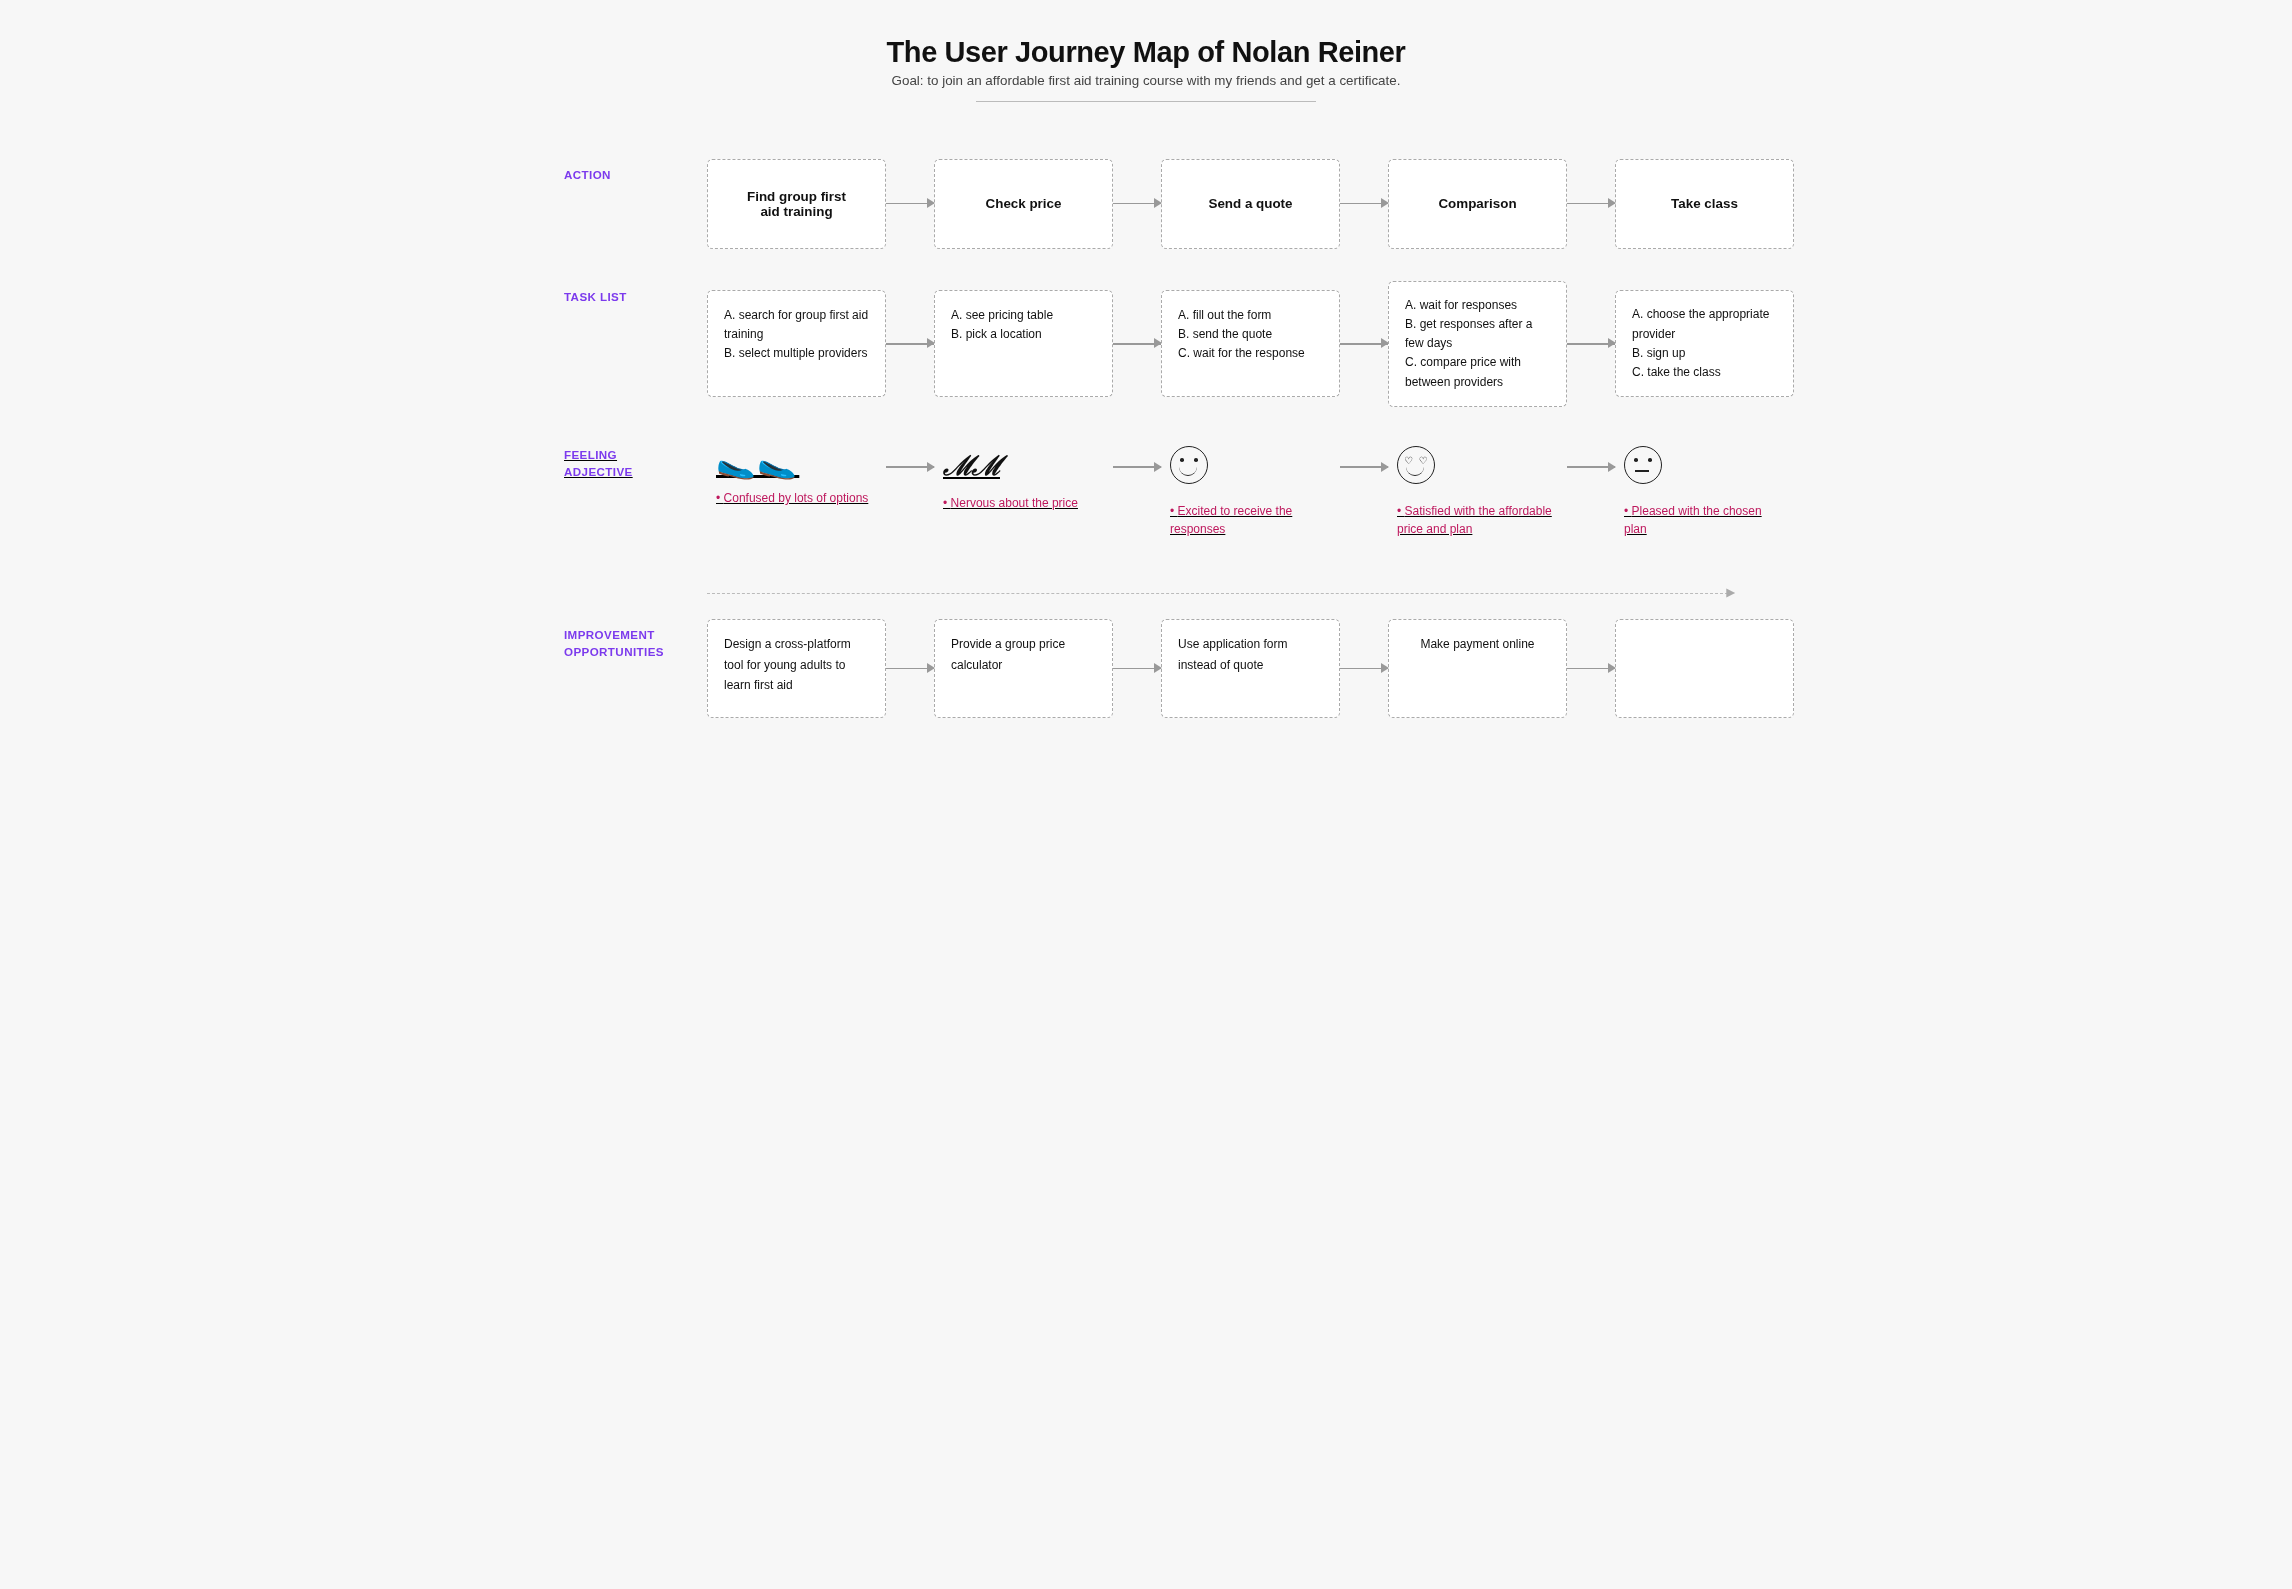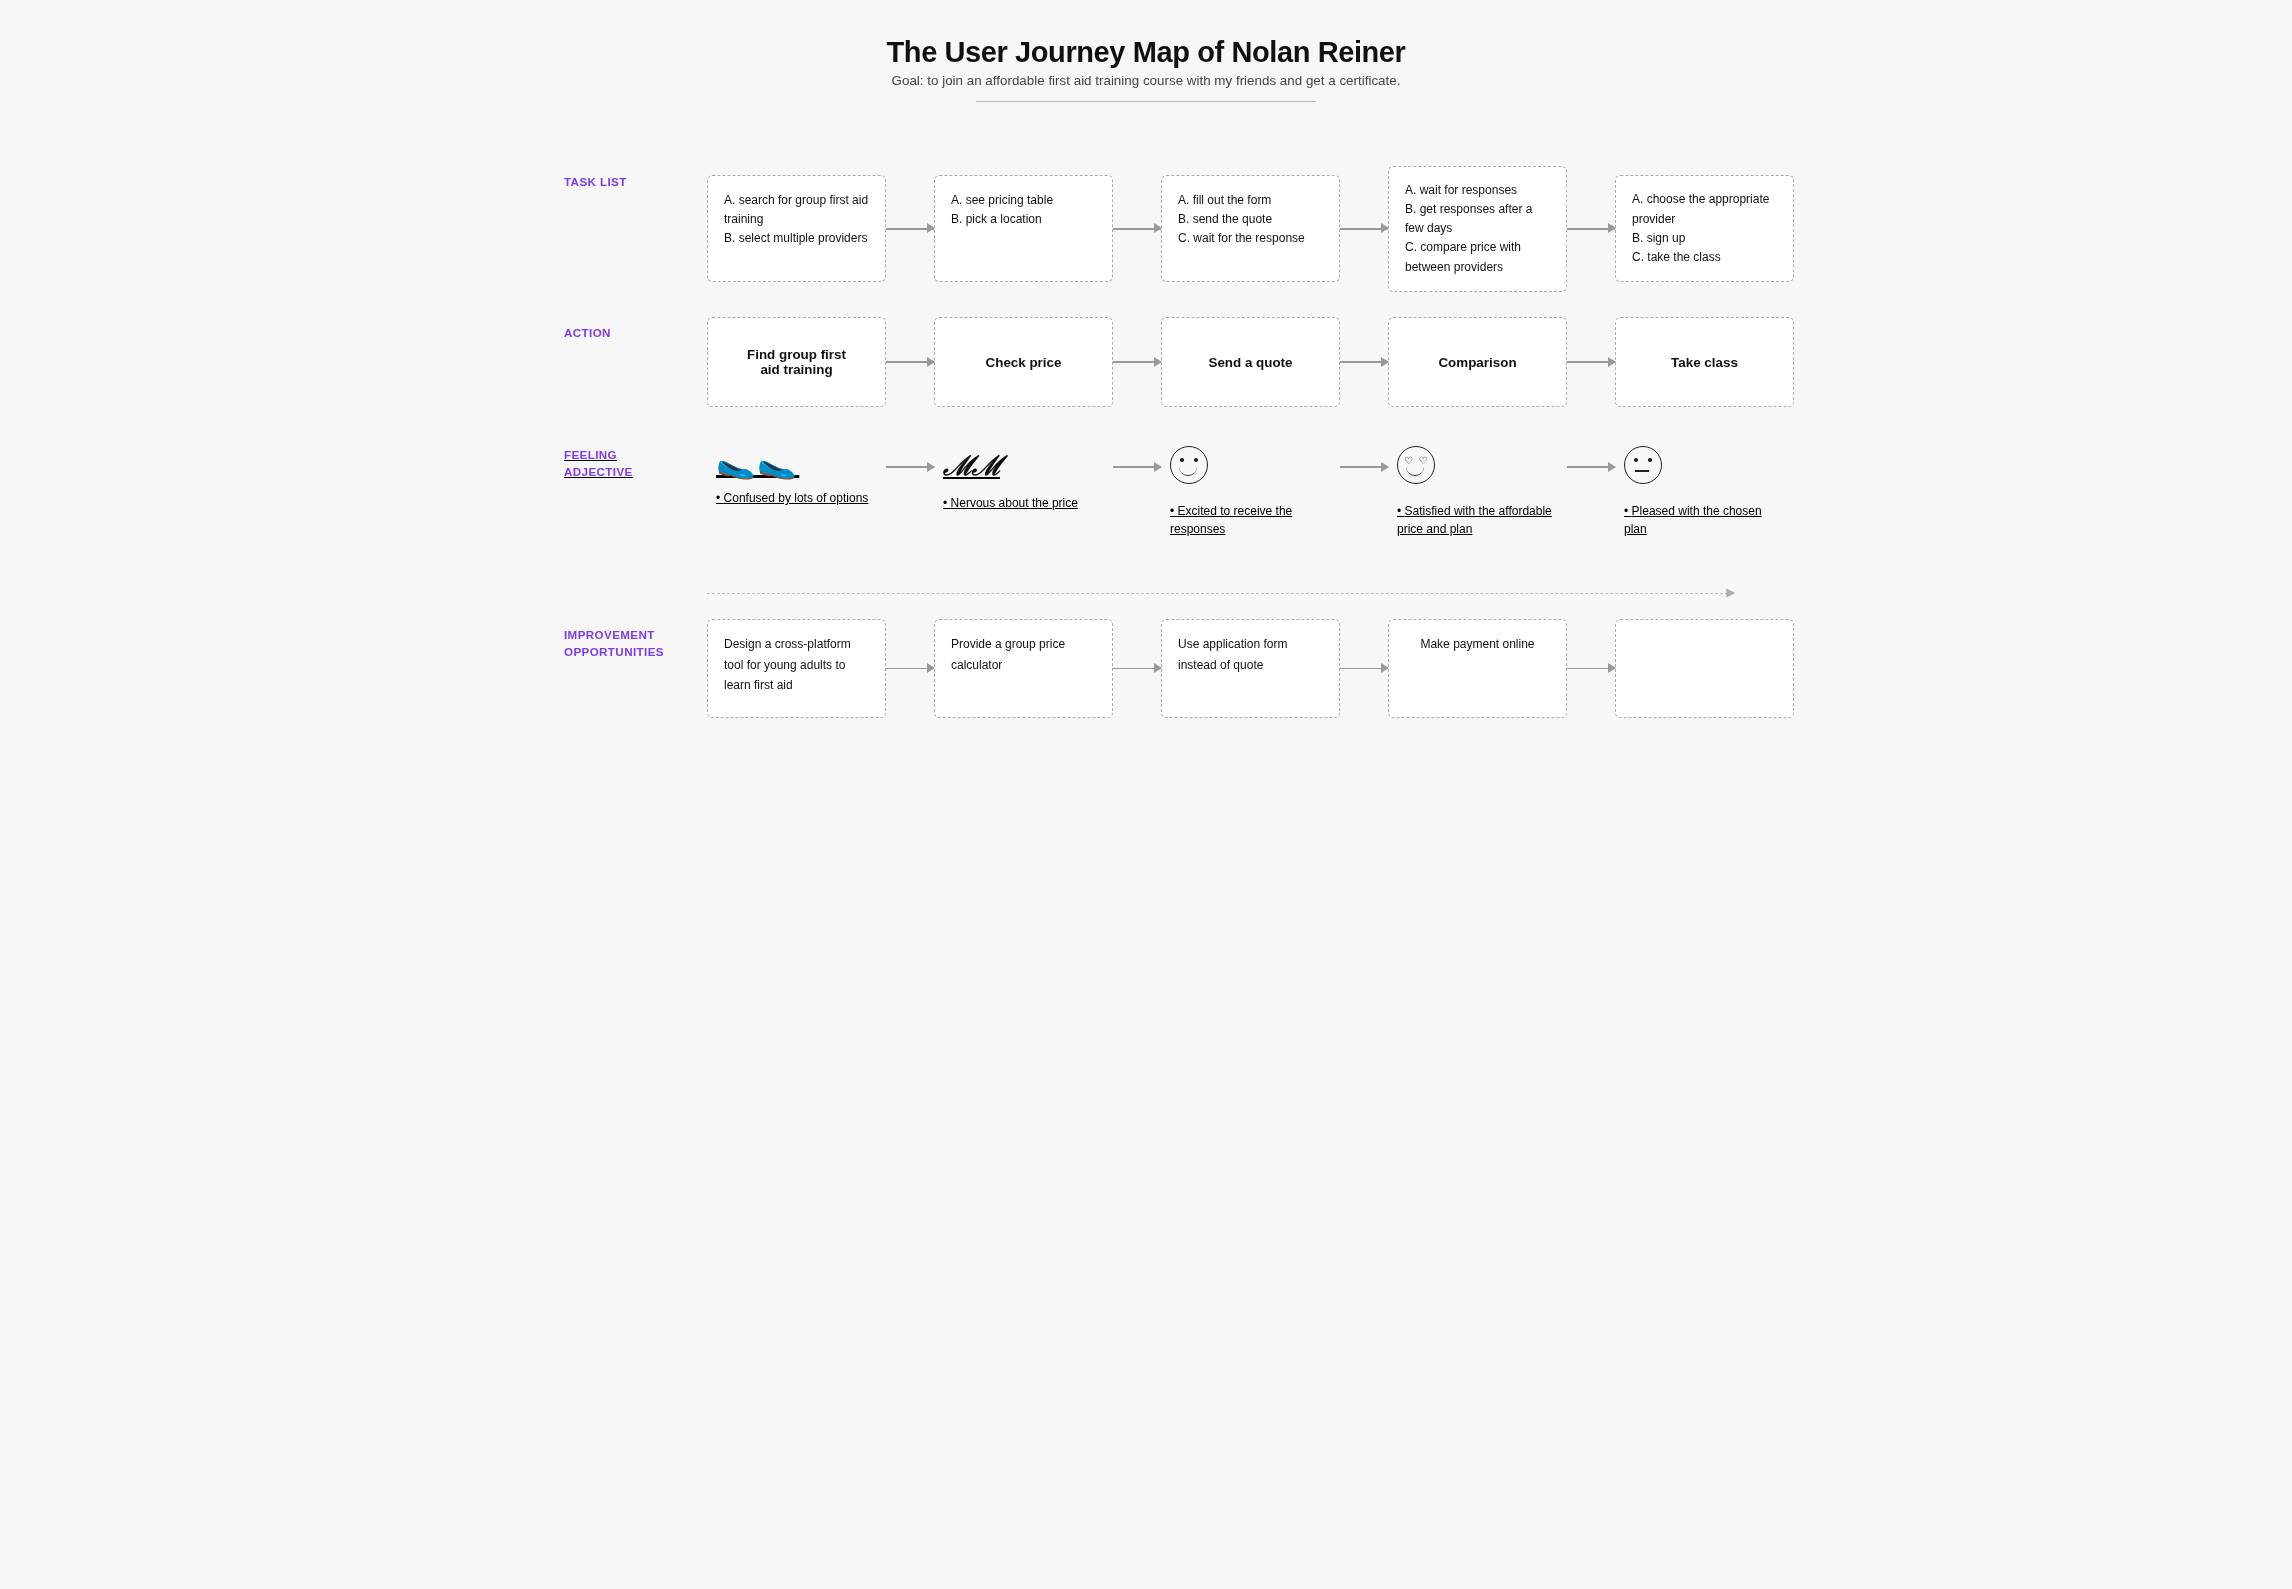--- a/index.html
+++ b/index.html
@@ -135,21 +135,21 @@
       content: '';
       position: absolute;
       right: -0.9px;
       top: -4.5px;
       border-left: 8px solid #999;
       border-top: 5.4px solid transparent;
       border-bottom: 5.4px solid transparent;
     }
     .feeling-text {
       font-size: 12px;
-      color: #000000;
+      color: #be185d;
       line-height: 1.5;
     }
     .feeling-text::before {
       content: '• ';
     }
 
     
     .smiley {
       width: 38px;
       height: 38px;
@@ -222,20 +222,56 @@
   </style>
 </head>
 <body>
 
 <div class="page-container">
 
   <h1 class="page-title">The User Journey Map of Nolan Reiner</h1>
   <p class="page-subtitle">Goal: to join an affordable first aid training course with my friends and get a certificate.</p>
   <hr class="title-divider">
 
+  <div class="section-row">
+    <div class="section-label-col">
+      <span class="section-label">ACTION</span>
+    </div>
+    <div class="section-content">
+
+      <div class="dash-box action-box">
+        <span>Find group first<br>aid training</span>
+      </div>
+      <div class="arrow-connector">
+        <div class="arrow-line"></div>
+      </div>
+      <div class="dash-box action-box">
+        <span>Check price</span>
+      </div>
+      <div class="arrow-connector">
+        <div class="arrow-line"></div>
+      </div>
+      <div class="dash-box action-box">
+        <span>Send a quote</span>
+      </div>
+      <div class="arrow-connector">
+        <div class="arrow-line"></div>
+      </div>
+      <div class="dash-box action-box">
+        <span>Comparison</span>
+      </div>
+      <div class="arrow-connector">
+        <div class="arrow-line"></div>
+      </div>
+      <div class="dash-box action-box">
+        <span>Take class</span>
+      </div>
+    </div>
+  </div>
+
   <div class="section-row" style="padding-top:32px;">
     <div class="section-label-col">
       <span class="section-label">TASK LIST</span>
     </div>
     <div class="section-content">
       <div class="dash-box task-box">
         <span>A. search for group first aid training<br>B. select multiple providers</span>
       </div>
       <div class="arrow-connector">
         <div class="arrow-line"></div>
@@ -253,56 +289,20 @@
         <div class="arrow-line"></div>
       </div>
       <div class="dash-box task-box">
         <span>A. wait for responses<br>B. get responses after a few days<br>C. compare price with between providers</span>
       </div>
       <div class="arrow-connector">
         <div class="arrow-line"></div>
       </div>
       <div class="dash-box task-box">
         <span>A. choose the appropriate provider<br>B. sign up<br>C. take the class</span>
-      </div>
-    </div>
-  </div>
-
-  <div class="section-row">
-    <div class="section-label-col">
-      <span class="section-label">ACTION</span>
-    </div>
-    <div class="section-content">
-
-      <div class="dash-box action-box">
-        <span>Find group first<br>aid training</span>
-      </div>
-      <div class="arrow-connector">
-        <div class="arrow-line"></div>
-      </div>
-      <div class="dash-box action-box">
-        <span>Check price</span>
-      </div>
-      <div class="arrow-connector">
-        <div class="arrow-line"></div>
-      </div>
-      <div class="dash-box action-box">
-        <span>Send a quote</span>
-      </div>
-      <div class="arrow-connector">
-        <div class="arrow-line"></div>
-      </div>
-      <div class="dash-box action-box">
-        <span>Comparison</span>
-      </div>
-      <div class="arrow-connector">
-        <div class="arrow-line"></div>
-      </div>
-      <div class="dash-box action-box">
-        <span>Take class</span>
       </div>
     </div>
   </div>
 
   <div class="section-row" style="padding-top:32px;text-decoration:underline;">
     <div class="section-label-col">
       <span class="section-label">FEELING<br>ADJECTIVE</span>
     </div>
     <div class="section-content" style="align-items:flex-start; gap:0;">
 

